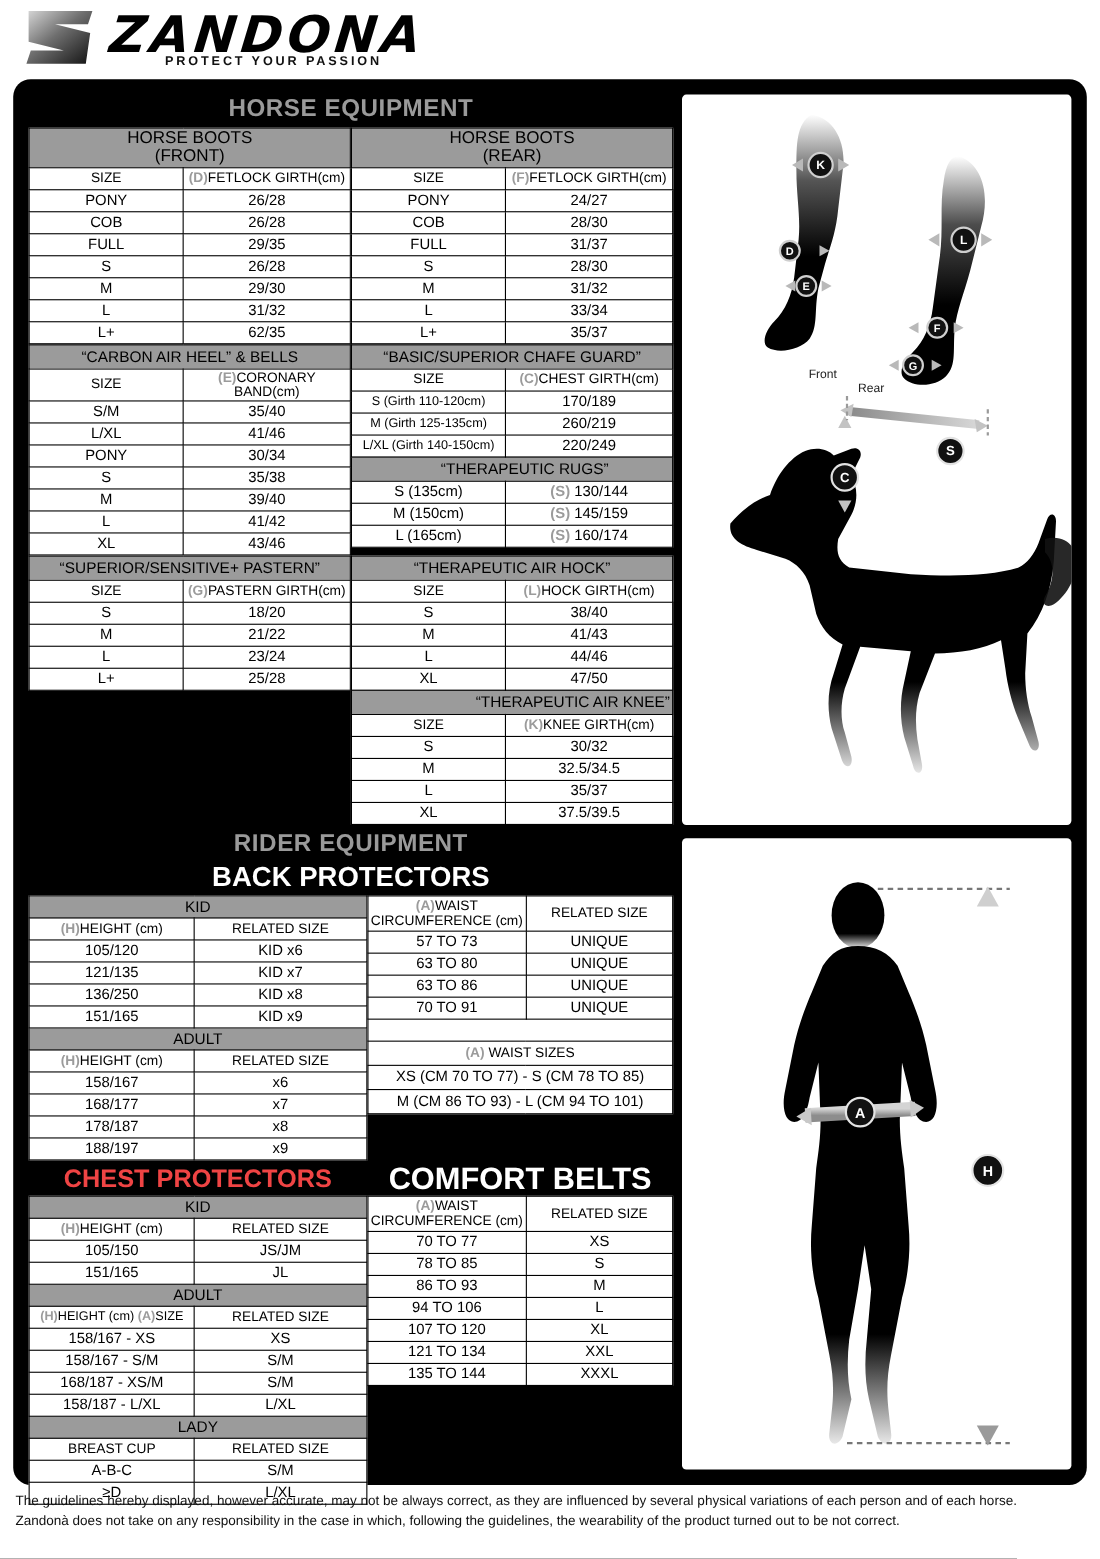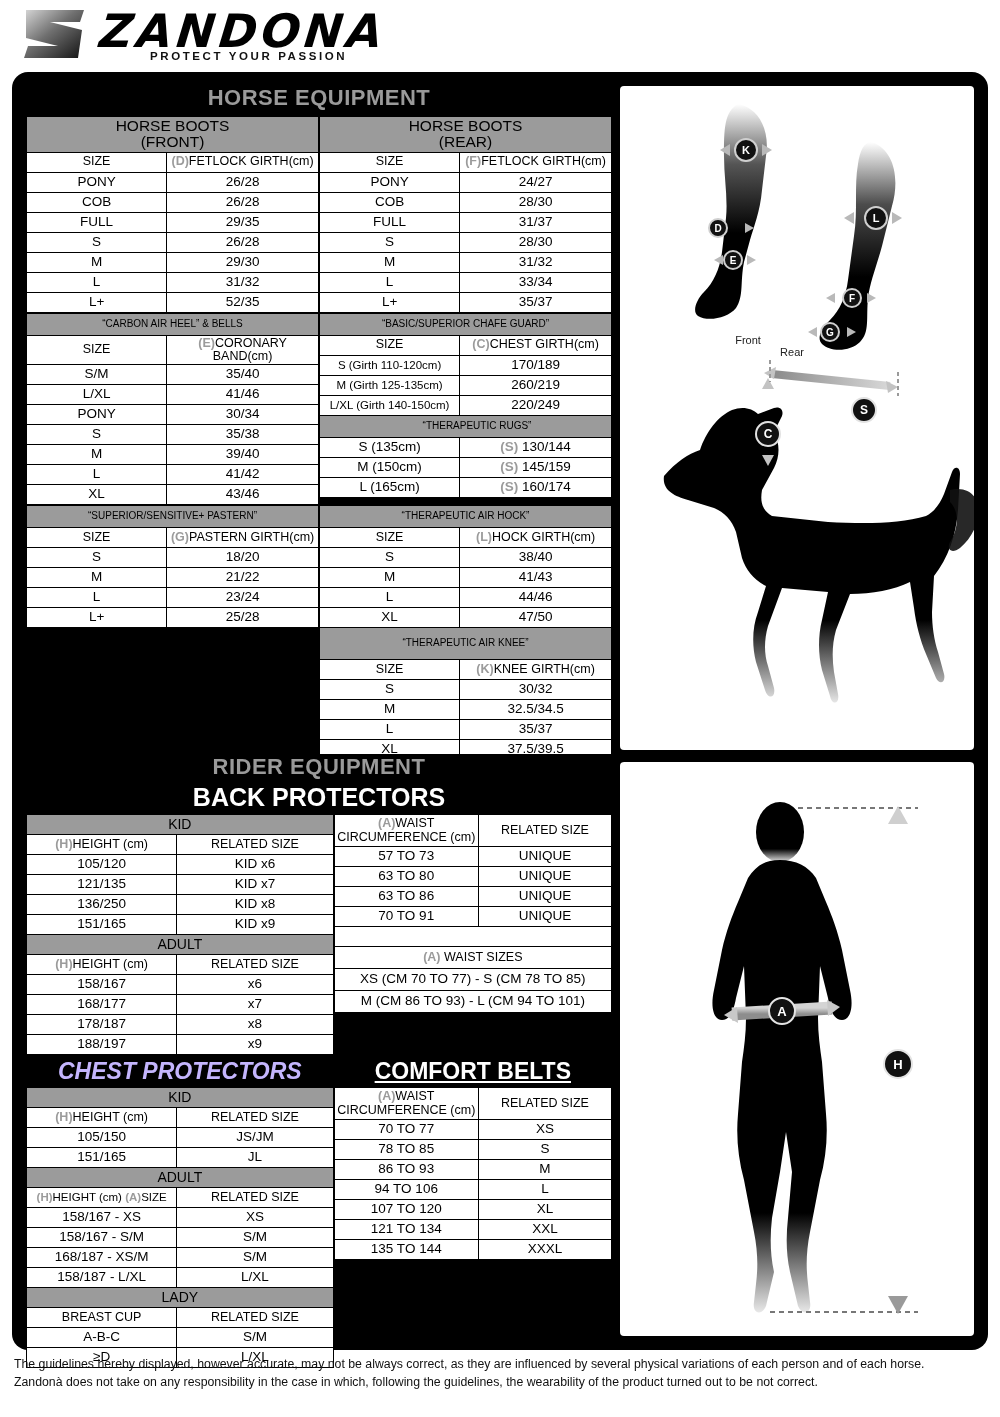--- a/index.html
+++ b/index.html
@@ -64,21 +64,21 @@
     padding: 1px 2px;
     height: 20px;
     line-height: 1.05;
     font-weight: normal;
   }
   .hdr-grey {
     background: #9b9b9b;
     font-weight: bold;
     font-size: 15.5px;
   }
-  .hdr-grey.small { font-size: 10px; }
+  .hdr-grey.small { font-size: 14px; }
   .sub {
     background: #fff;
     font-weight: bold;
     font-size: 12.5px;
   }
   .lbl { color: #9b9b9b; font-weight: bold; }
   .tight { font-size: 11.5px; }
 
   
   .left-col {
@@ -166,21 +166,21 @@
           <tr>
                 <td>M</td>
                 <td>29/30</td>
               </tr>
           <tr>
                 <td>L</td>
                 <td>31/32</td>
               </tr>
           <tr>
                 <td>L+</td>
-                <td>52/35</td>
+                <td>62/35</td>
               </tr>
         </tbody>
           </table>
       </div>
       <div>
         <table class="t">
           <tbody>
               <tr>
                 <td class="hdr-grey" colspan="2" style="height:34px;">
             <span>HORSE BOOTS</span><br>
@@ -358,21 +358,21 @@
               </tr>
           <tr>
                 <td>L</td>
                 <td>44/46</td>
               </tr>
           <tr>
                 <td>XL</td>
                 <td>47/50</td>
               </tr>
           <tr>
-                <td class="hdr-grey small" colspan="2" style="height:32px;">“THERAPEUTIC AIR KNEE”</td>
+                <td class="hdr-grey small" colspan="2" style="height:22px;text-align:right;">“THERAPEUTIC AIR KNEE”</td>
               </tr>
           <tr>
             <td class="sub">SIZE</td>
             <td class="sub"><span class="lbl">(K)</span><span>KNEE GIRTH(cm)</span></td>
           </tr>
           <tr>
                 <td>S</td>
                 <td>30/32</td>
               </tr>
           <tr>
@@ -616,22 +616,22 @@
               </tr>
           <tr>
                 <td colspan="2" style="height:22px;">M (CM 86 TO 93) - L (CM 94 TO 101)</td>
               </tr>
         </tbody>
           </table>
       </div>
     </div>
 
     <div class="two-up" style="margin-top:2px;">
-      <div style="width:52.5%;background:#000;color:#c4b5fd;text-align:center;font-weight:bold;font-size:23px;height:30px;line-height:29px;font-style:italic;">CHEST PROTECTORS</div>
-      <div style="width:47.5%;background:#000;color:#fff;text-align:center;font-weight:bold;font-size:23px;height:30px;line-height:29px;text-decoration:underline;">COMFORT BELTS</div>
+      <div style="width:52.5%;background:#000;color:#ef4444;text-align:center;font-weight:bold;font-size:23px;height:30px;line-height:29px;">CHEST PROTECTORS</div>
+      <div style="width:47.5%;background:#000;color:#fff;text-align:center;font-weight:bold;font-size:28px;height:30px;line-height:29px;">COMFORT BELTS</div>
     </div>
 
     <div class="two-up" style="align-items:flex-start;">
 
       <div style="width:52.5%;">
         <table class="t">
           <tbody>
               <tr>
                 <td class="hdr-grey" colspan="2" style="height:20px;font-size:14px;">KID</td>
               </tr>

